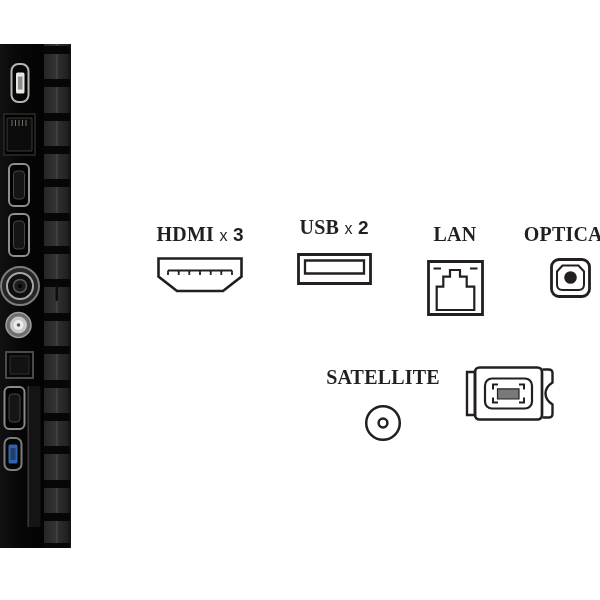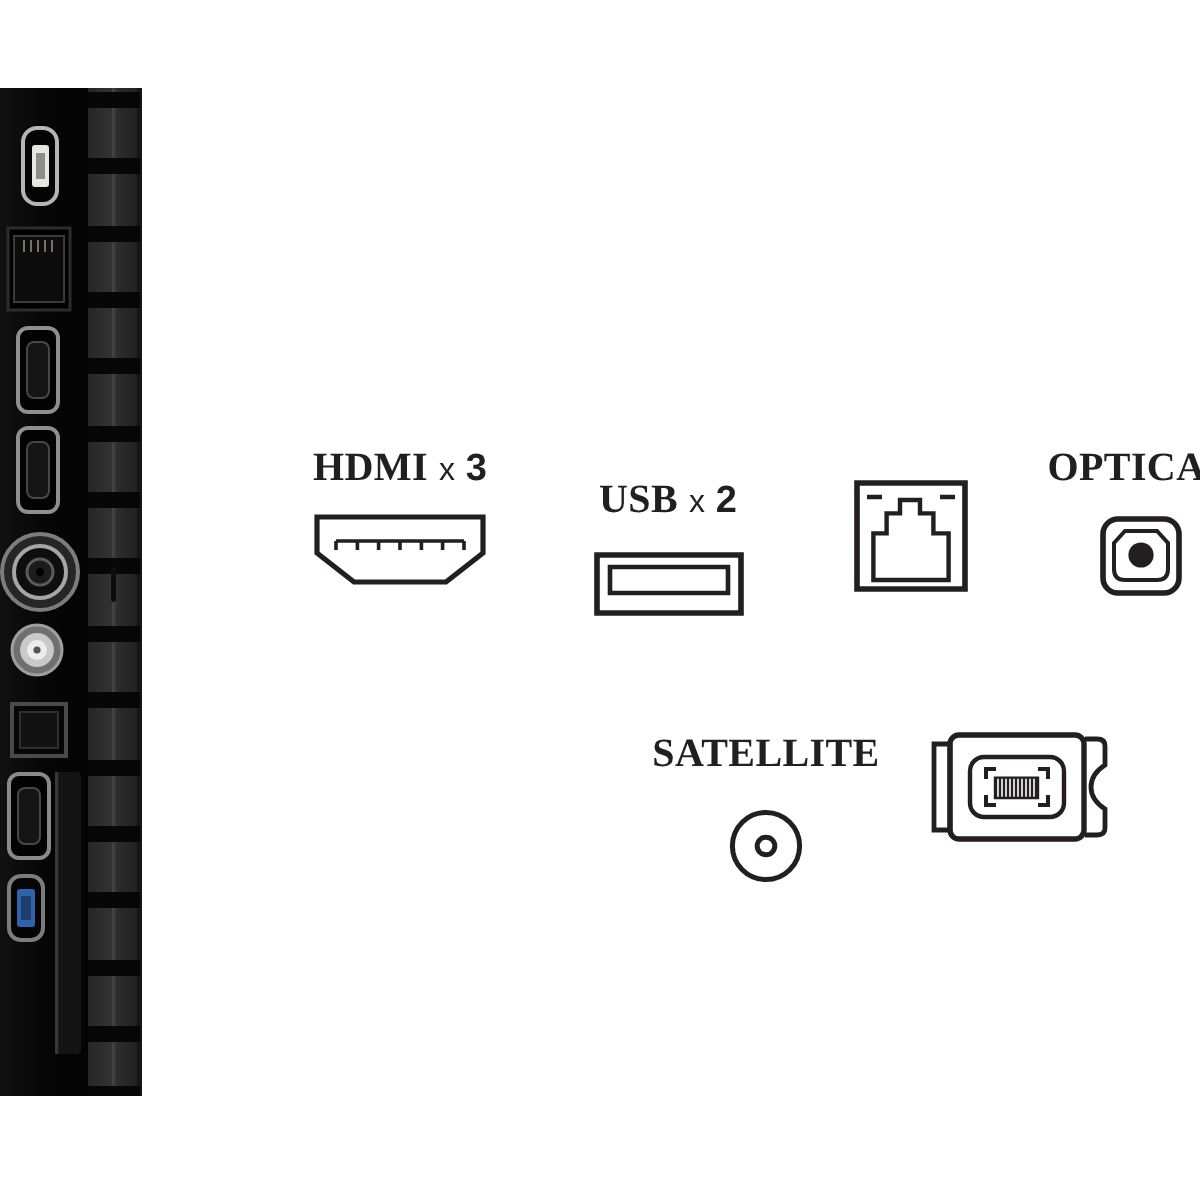--- a/index.html
+++ b/index.html
@@ -125,29 +125,30 @@
   </svg>
 
   <div class="grp" style="left:140px;top:224px;width:120px">
     <div class="lbl"><span class="nm">HDMI</span> <span class="xx">x</span> <span class="nn">3</span></div>
     <svg class="icon" style="margin-top:13px" width="86" height="36" viewBox="0 0 86 36">
       <path d="M1.5,1.5 H84.5 V19.5 L66,34 H20 L1.5,19.5 Z" fill="none" stroke="#231f20" stroke-width="2.6"></path>
       <path d="M11,13.5 H75 M11,13.5 v4.5 M21.7,13.5 v4.5 M32.3,13.5 v4.5 M43,13.5 v4.5 M53.7,13.5 v4.5 M64.3,13.5 v4.5 M75,13.5 v4.5" fill="none" stroke="#231f20" stroke-width="1.8"></path>
     </svg>
   </div>
 
-  <div class="grp" style="left:274px;top:240px;width:120px">
+  <div class="grp" style="left:274px;top:217px;width:120px">
     <div class="lbl"><span class="nm">USB</span> <span class="xx">x</span> <span class="nn">2</span></div>
     <svg class="icon" style="margin-top:16px" width="75" height="32" viewBox="0 0 75 32">
       <rect x="1.5" y="1.5" width="72" height="29" fill="none" stroke="#231f20" stroke-width="2.8"></rect>
       <rect x="8" y="7.5" width="59" height="13" fill="none" stroke="#231f20" stroke-width="2.3"></rect>
     </svg>
   </div>
 
   <div class="grp" style="left:395px;top:224px;width:120px">
+    <div class="lbl"><span class="nm">LAN</span>  </div>
     <svg class="icon" style="margin-top:16px" width="57" height="56" viewBox="0 0 57 56">
       <rect x="1.5" y="1.5" width="54" height="53" fill="none" stroke="#231f20" stroke-width="2.8"></rect>
       <path d="M6.5,8.5 h7.5 M43,8.5 h7.5" fill="none" stroke="#231f20" stroke-width="2.2"></path>
       <path d="M9.7,50 L9.7,26.7 L16.3,26.7 L16.3,16.7 L23,16.7 L23,10 L33,10 L33,16.7 L39.7,16.7 L39.7,26.7 L47.3,26.7 L47.3,50 Z" fill="none" stroke="#231f20" stroke-width="2.2"></path>
     </svg>
   </div>
 
   <div class="grp" style="left:510px;top:224px;width:120px">
     <div class="lbl"><span class="nm">OPTICAL</span>  </div>
     <svg class="icon" style="margin-top:14px" width="41" height="40" viewBox="0 0 41 40">

